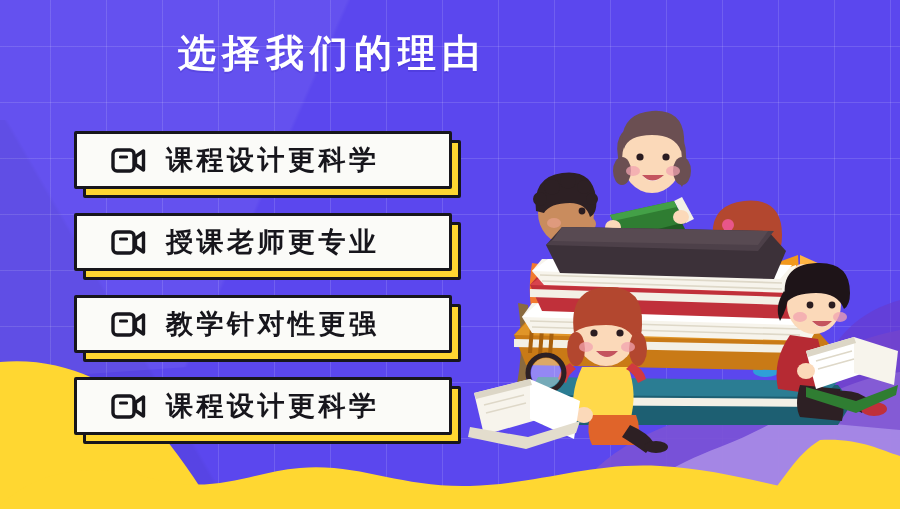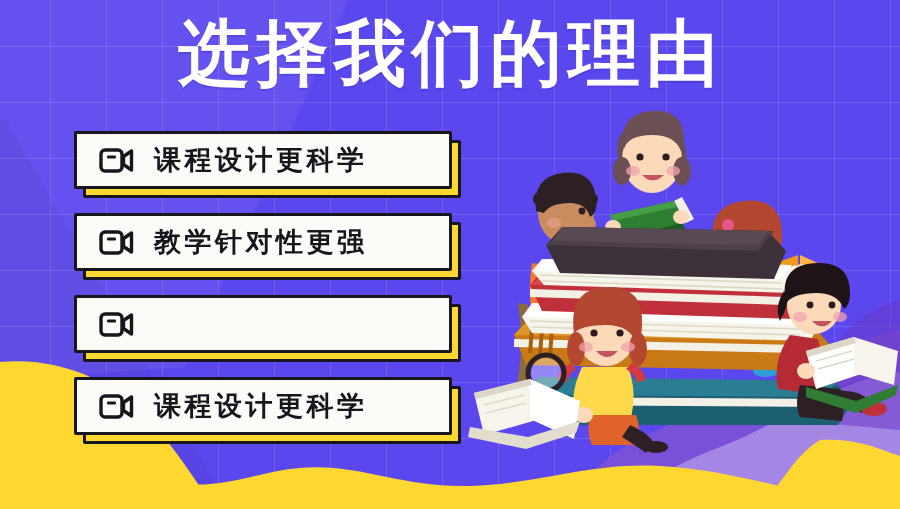--- a/index.html
+++ b/index.html
@@ -43,21 +43,21 @@
     pointer-events:none;
   }
   .bg-waves { position:absolute; inset:0; }
 
   
   .title {
     position:absolute;
     left:178px; top:18px;
     width:520px;
     color:#ffffff;
-    font-size:72px;
+    font-size:38px;
     font-weight:bold;
     letter-spacing:6px;
     line-height:70px;
     white-space:nowrap;
     text-shadow:0 2px 0 rgba(40,20,160,0.18);
   }
 
   
   .cards {
     position:absolute;
@@ -80,21 +80,21 @@
   }
   .card {
     position:absolute;
     left:0; top:0;
     width:378px; height:58px;
     background:#fbfbf8;
     border:3px solid #17161c;
     border-radius:2px;
     display:flex;
     align-items:center;
-    padding-left:22px;
+    padding-left:34px;
   }
   .cam-icon {
     width:35px; height:27px;
     flex:0 0 auto;
     margin-right:20px;
   }
   .card-label {
     color:#17161c;
     font-size:27px;
     font-weight:bold;
@@ -150,32 +150,33 @@
     </div>
 
     <div class="card-wrap">
       <div class="card-shadow"></div>
       <div class="card">
         <svg class="cam-icon" viewBox="0 0 35 27">
           <rect x="2" y="3" width="21" height="21" rx="4" ry="4" fill="none" stroke="#17161c" stroke-width="3.4"></rect>
           <rect x="8" y="8.5" width="9" height="3" rx="1.2" fill="#17161c"></rect>
           <path d="M24.5 9.5 L32.5 4 L32.5 23 L24.5 17.5 Z" fill="none" stroke="#17161c" stroke-width="3.4" stroke-linejoin="round"></path>
         </svg>
-        <span class="card-label">教学针对性更强</span>
+        <span class="card-label">授课老师更专业</span>
       </div>
     </div>
 
     <div class="card-wrap">
       <div class="card-shadow"></div>
       <div class="card">
         <svg class="cam-icon" viewBox="0 0 35 27">
           <rect x="2" y="3" width="21" height="21" rx="4" ry="4" fill="none" stroke="#17161c" stroke-width="3.4"></rect>
           <rect x="8" y="8.5" width="9" height="3" rx="1.2" fill="#17161c"></rect>
           <path d="M24.5 9.5 L32.5 4 L32.5 23 L24.5 17.5 Z" fill="none" stroke="#17161c" stroke-width="3.4" stroke-linejoin="round"></path>
         </svg>
+        <span class="card-label">教学针对性更强</span>
       </div>
     </div>
 
     <div class="card-wrap">
       <div class="card-shadow"></div>
       <div class="card">
         <svg class="cam-icon" viewBox="0 0 35 27">
           <rect x="2" y="3" width="21" height="21" rx="4" ry="4" fill="none" stroke="#17161c" stroke-width="3.4"></rect>
           <rect x="8" y="8.5" width="9" height="3" rx="1.2" fill="#17161c"></rect>
           <path d="M24.5 9.5 L32.5 4 L32.5 23 L24.5 17.5 Z" fill="none" stroke="#17161c" stroke-width="3.4" stroke-linejoin="round"></path>

